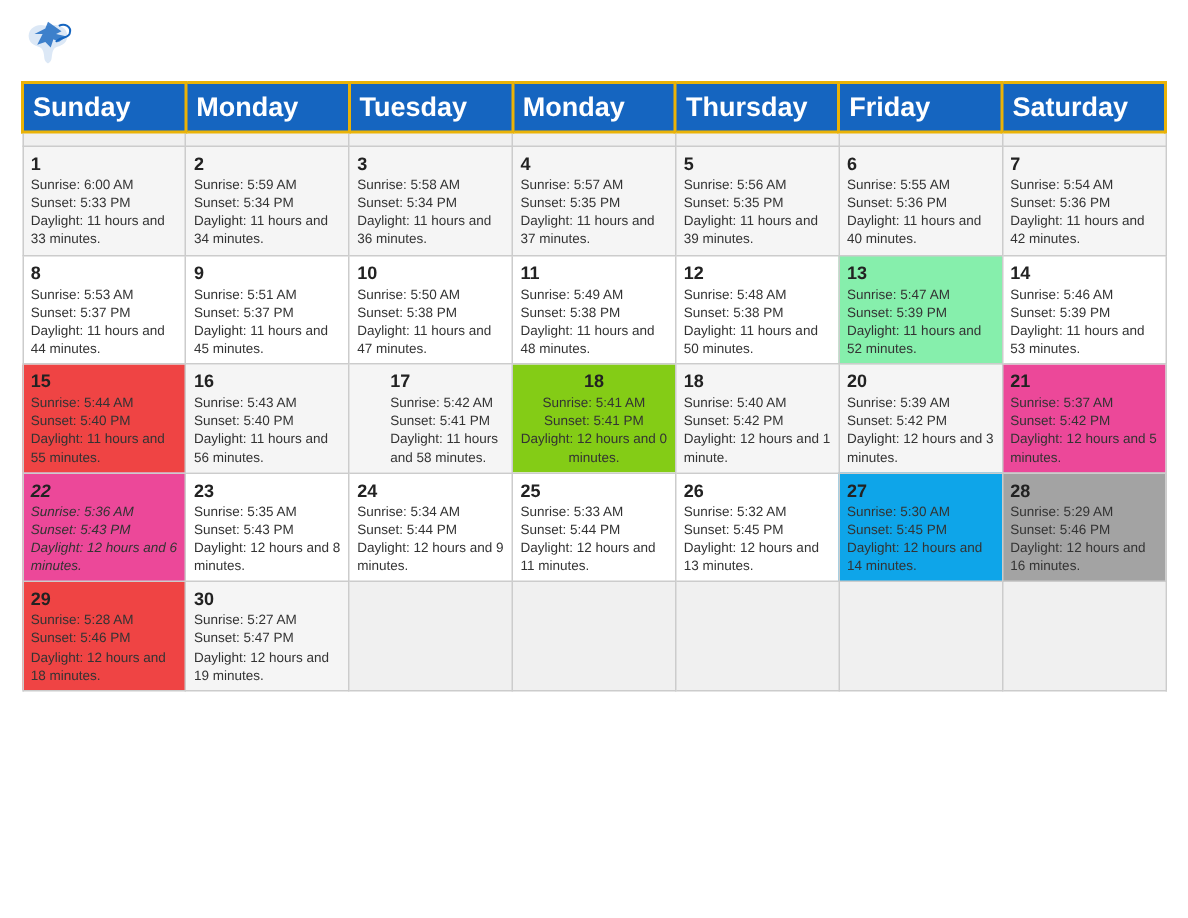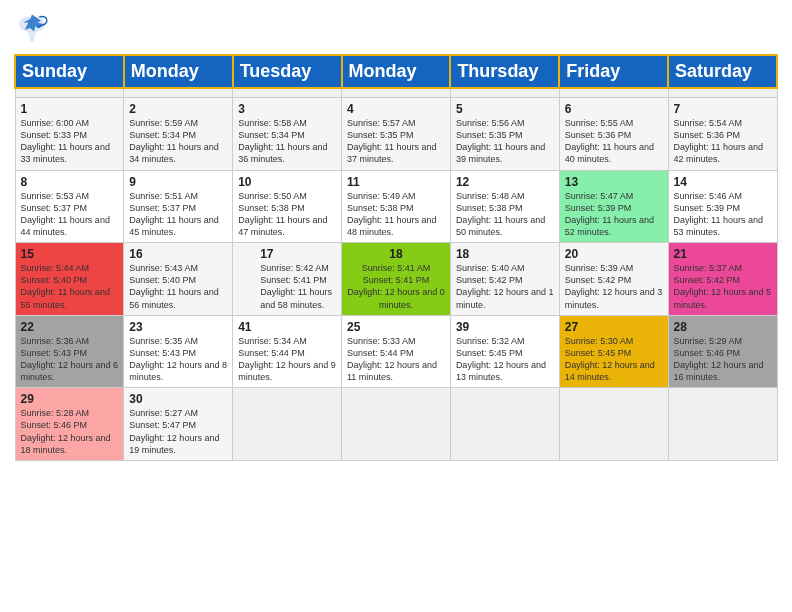--- a/index.html
+++ b/index.html
@@ -237,51 +237,51 @@
           <td style="background: rgb(245, 245, 245);">
             <span class="day-num">20</span>
             <div class="day-detail">Sunrise: 5:39 AM<br>Sunset: 5:42 PM<br>Daylight: 12 hours and 3 minutes.</div>
           </td>
           <td style="background: #ec4899;">
             <span class="day-num">21</span>
             <div class="day-detail">Sunrise: 5:37 AM<br>Sunset: 5:42 PM<br>Daylight: 12 hours and 5 minutes.</div>
           </td>
         </tr>
         <tr>
-          <td style="background: #a3a3a3;">
+          <td style="background: #ec4899; font-style: italic;">
             <span class="day-num">22</span>
             <div class="day-detail">Sunrise: 5:36 AM<br>Sunset: 5:43 PM<br>Daylight: 12 hours and 6 minutes.</div>
           </td>
           <td style="background: rgb(255, 255, 255);">
             <span class="day-num">23</span>
             <div class="day-detail">Sunrise: 5:35 AM<br>Sunset: 5:43 PM<br>Daylight: 12 hours and 8 minutes.</div>
           </td>
           <td style="background: rgb(255, 255, 255);">
-            <span class="day-num">41</span>
+            <span class="day-num">24</span>
             <div class="day-detail">Sunrise: 5:34 AM<br>Sunset: 5:44 PM<br>Daylight: 12 hours and 9 minutes.</div>
           </td>
           <td style="background: rgb(255, 255, 255);">
             <span class="day-num">25</span>
             <div class="day-detail">Sunrise: 5:33 AM<br>Sunset: 5:44 PM<br>Daylight: 12 hours and 11 minutes.</div>
           </td>
           <td style="background: rgb(255, 255, 255);">
-            <span class="day-num">39</span>
+            <span class="day-num">26</span>
             <div class="day-detail">Sunrise: 5:32 AM<br>Sunset: 5:45 PM<br>Daylight: 12 hours and 13 minutes.</div>
           </td>
-          <td style="background: #eab308;">
+          <td style="background: #0ea5e9;">
             <span class="day-num">27</span>
             <div class="day-detail">Sunrise: 5:30 AM<br>Sunset: 5:45 PM<br>Daylight: 12 hours and 14 minutes.</div>
           </td>
           <td style="background: #a3a3a3;">
             <span class="day-num">28</span>
             <div class="day-detail">Sunrise: 5:29 AM<br>Sunset: 5:46 PM<br>Daylight: 12 hours and 16 minutes.</div>
           </td>
         </tr>
         <tr>
-          <td style="background: #fca5a5;">
+          <td style="background: #ef4444;">
             <span class="day-num">29</span>
             <div class="day-detail">Sunrise: 5:28 AM<br>Sunset: 5:46 PM<br>Daylight: 12 hours and 18 minutes.</div>
           </td>
           <td style="background: rgb(245, 245, 245);">
             <span class="day-num">30</span>
             <div class="day-detail">Sunrise: 5:27 AM<br>Sunset: 5:47 PM<br>Daylight: 12 hours and 19 minutes.</div>
           </td>
           <td class="empty-cell" style="background: rgb(240, 240, 240);"></td>
           <td class="empty-cell" style="background: rgb(240, 240, 240);"></td>
           <td class="empty-cell" style="background: rgb(240, 240, 240);"></td>

